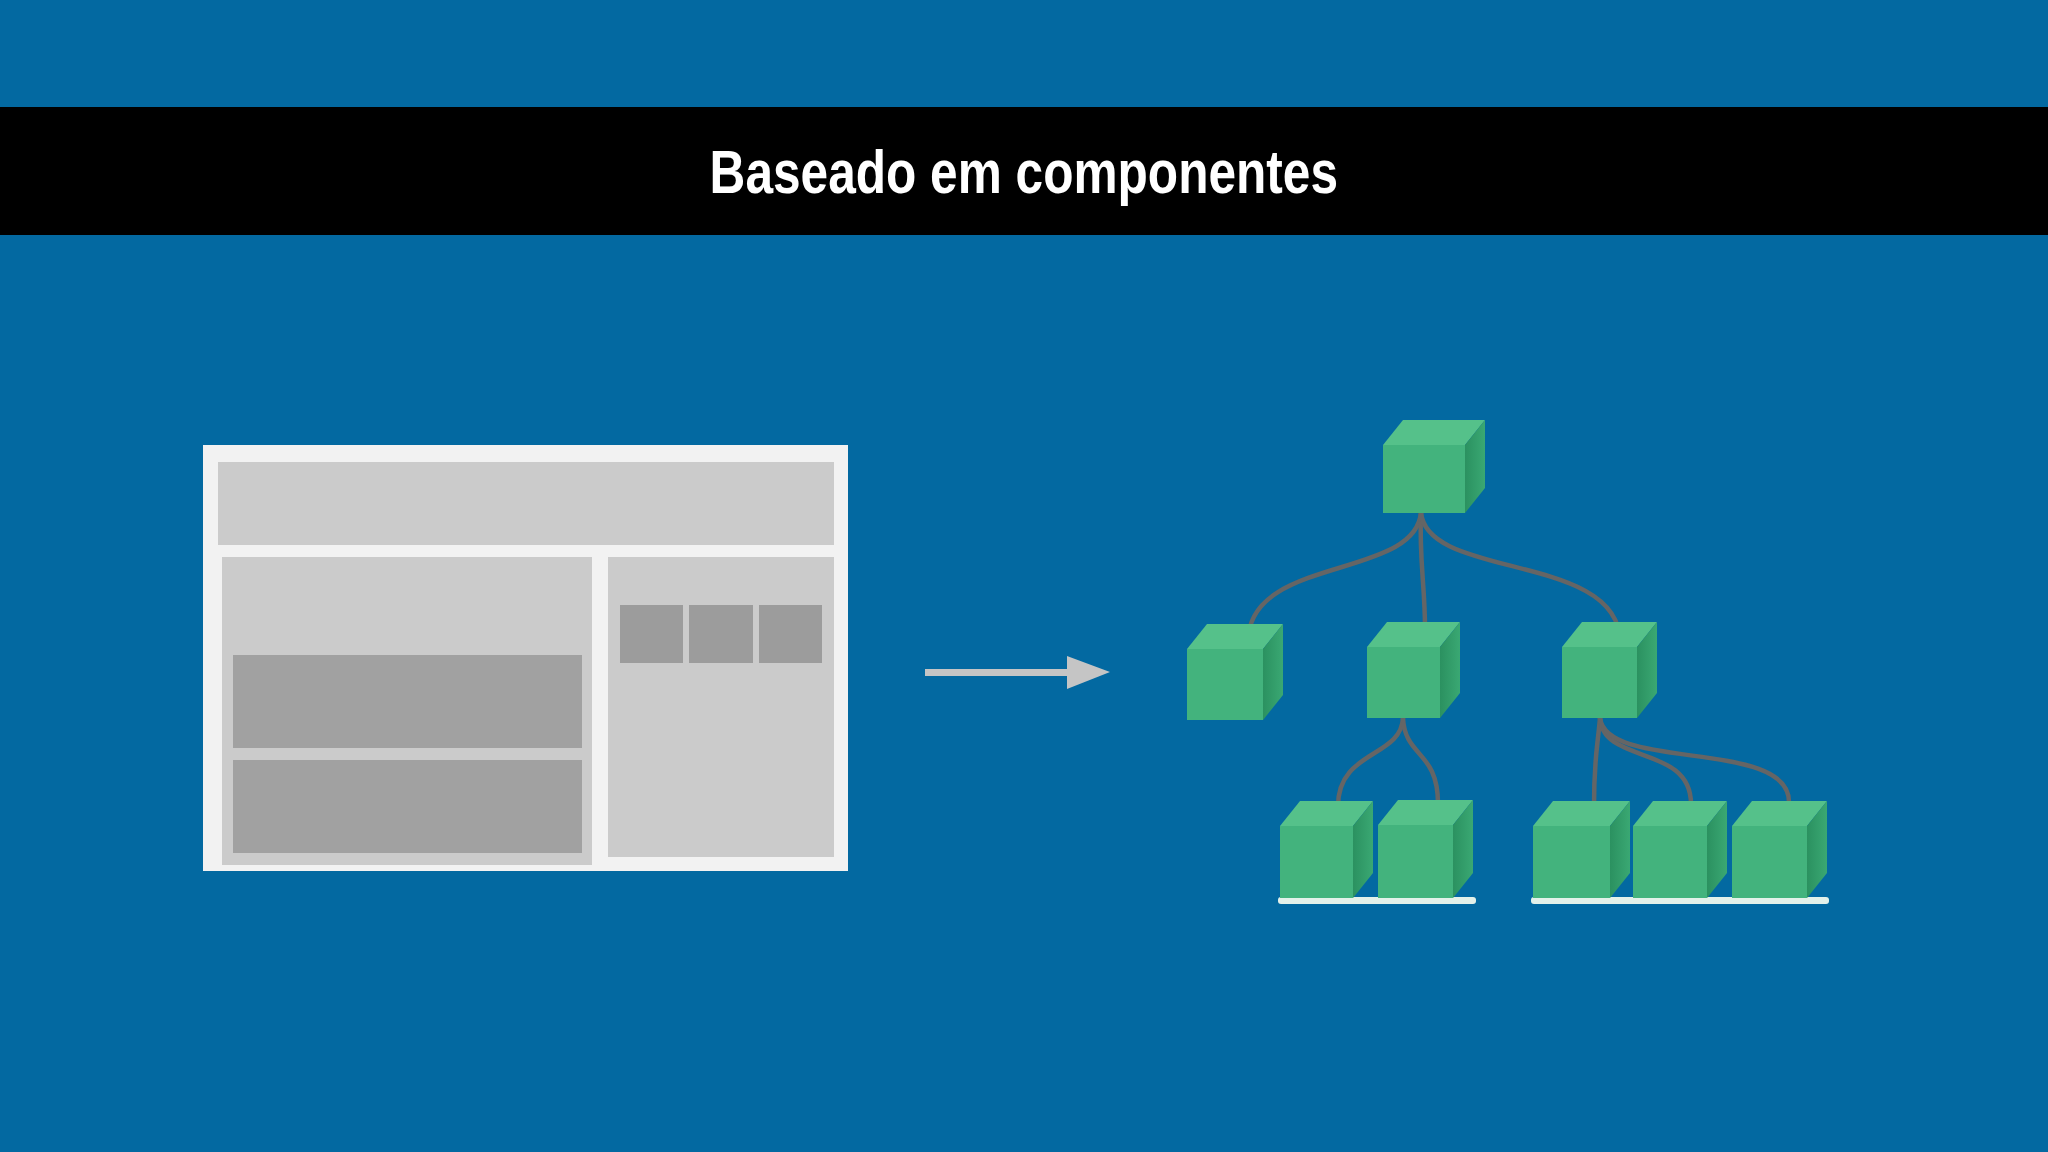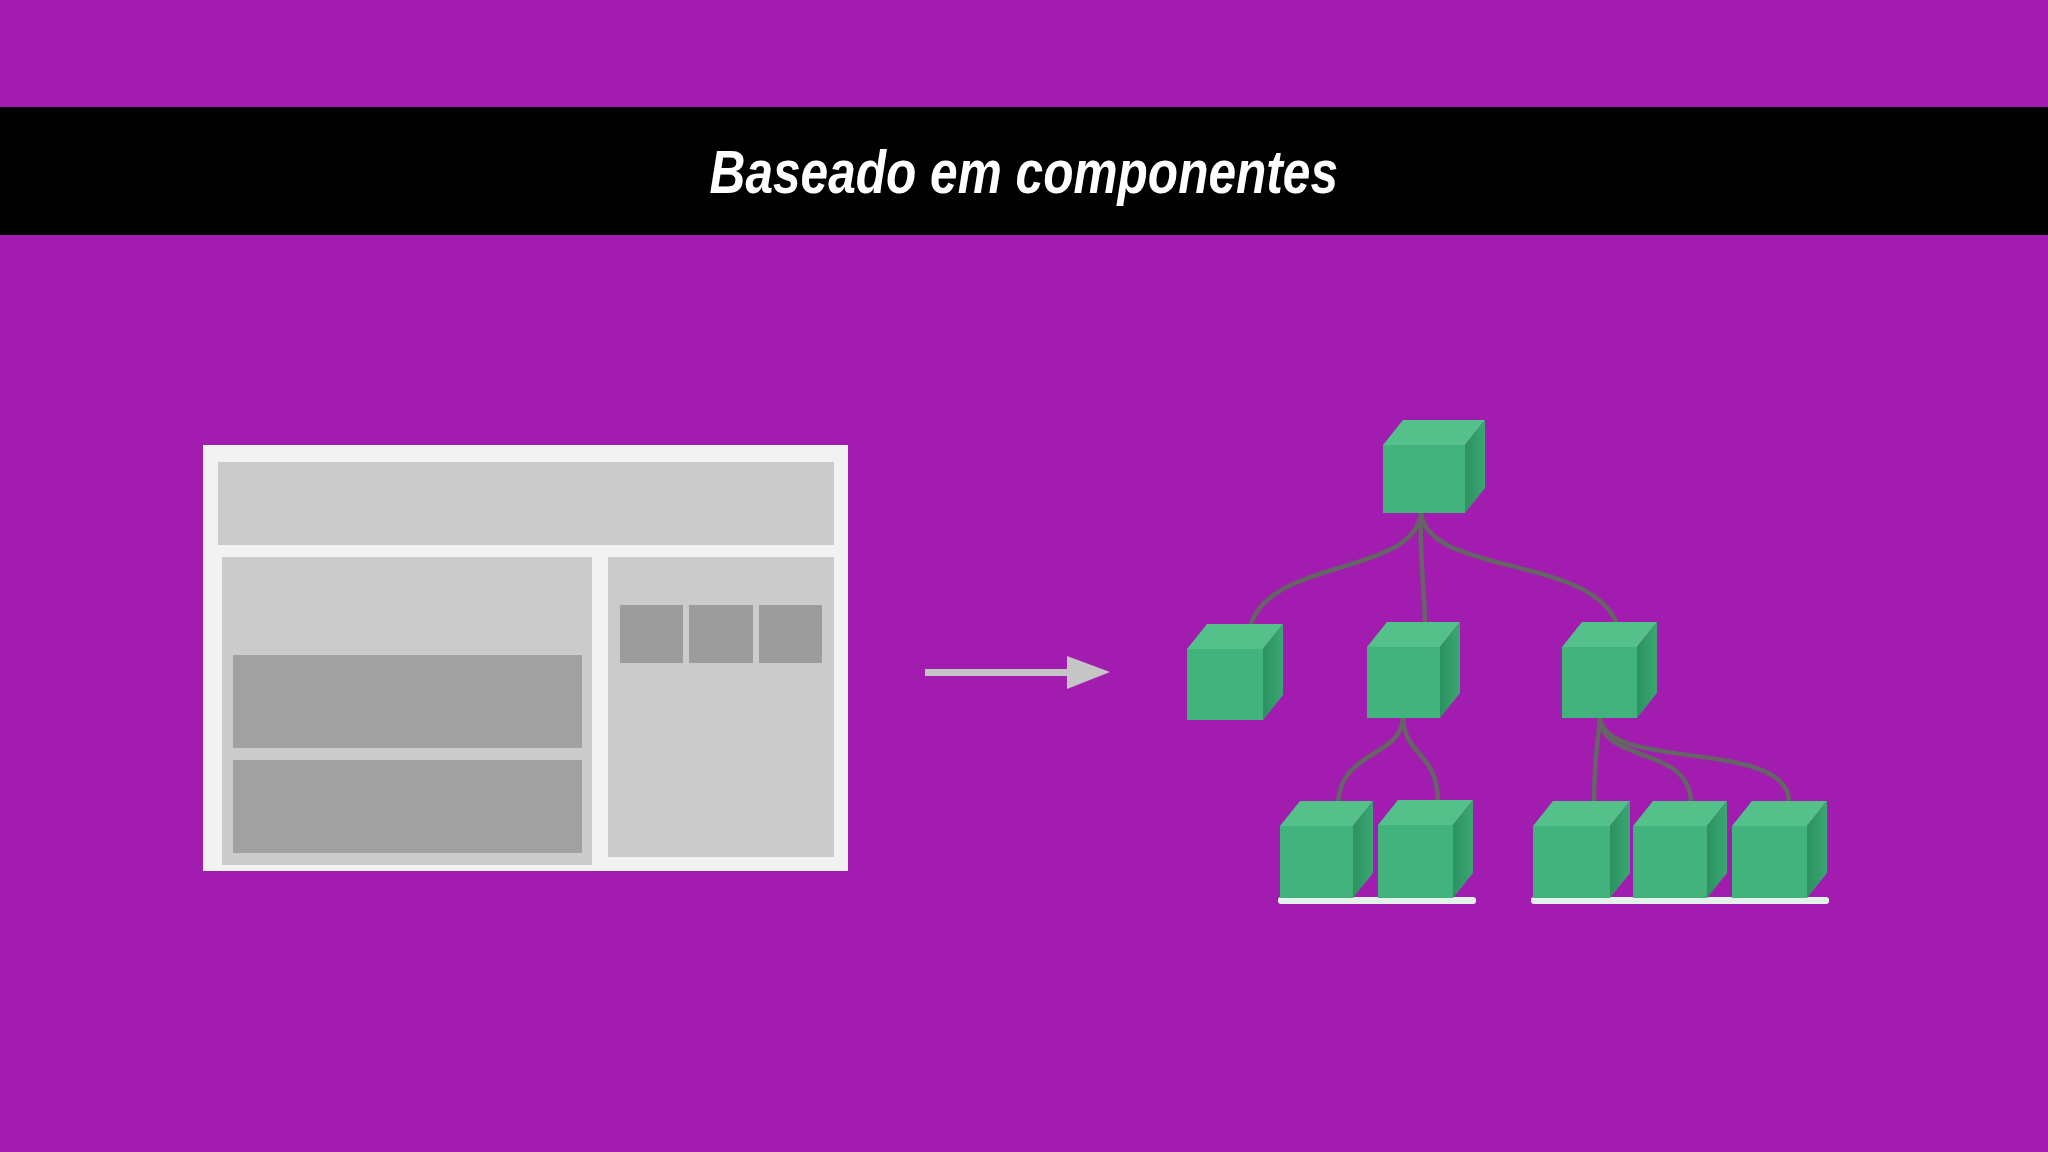--- a/index.html
+++ b/index.html
@@ -29,21 +29,21 @@
   .canvas {
     position: absolute;
     left: 0; top: 0;
     width: 2048px;
     height: 1152px;
   }
 </style>
 </head>
 <body>
 
-<div class="stage" style="background-color: #a21caf; font-style: italic;">
+<div class="stage" style="background-color: #0369a1;">
 
   <div class="title-bar" style="background-color: rgb(0, 0, 0);">
     <span class="title-text" style="color: rgb(255, 255, 255);">Baseado em componentes</span>
   </div>
 
   <svg class="canvas" viewBox="0 0 2048 1152" xmlns="http://www.w3.org/2000/svg">
 
     <defs>
       <linearGradient id="sideGrad" x1="0" y1="0" x2="1" y2="0">
         <stop offset="0" stop-color="#2b9160"></stop>

